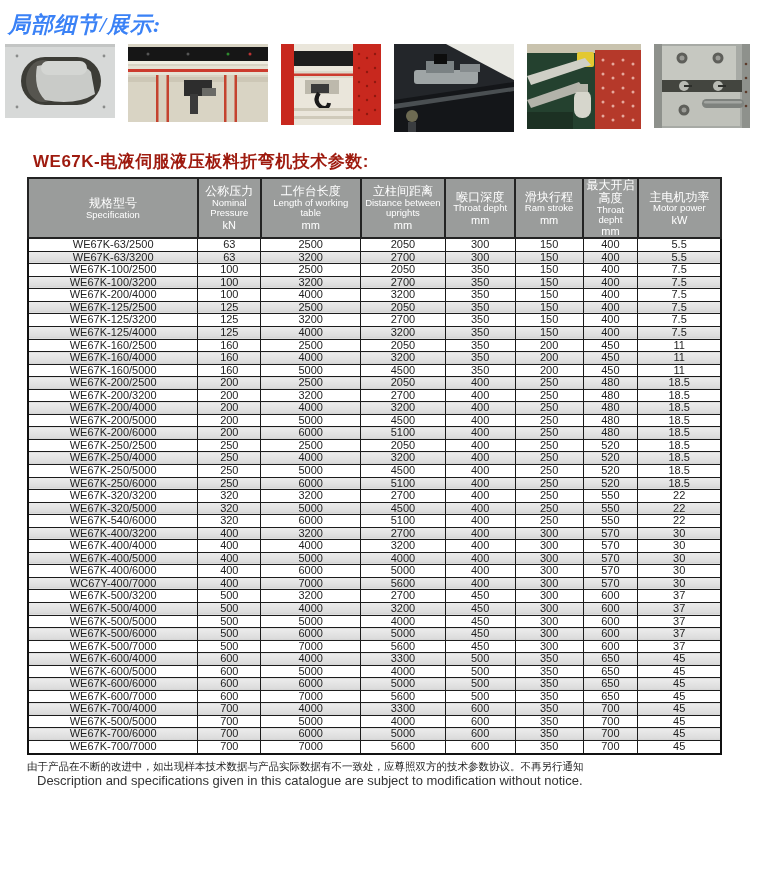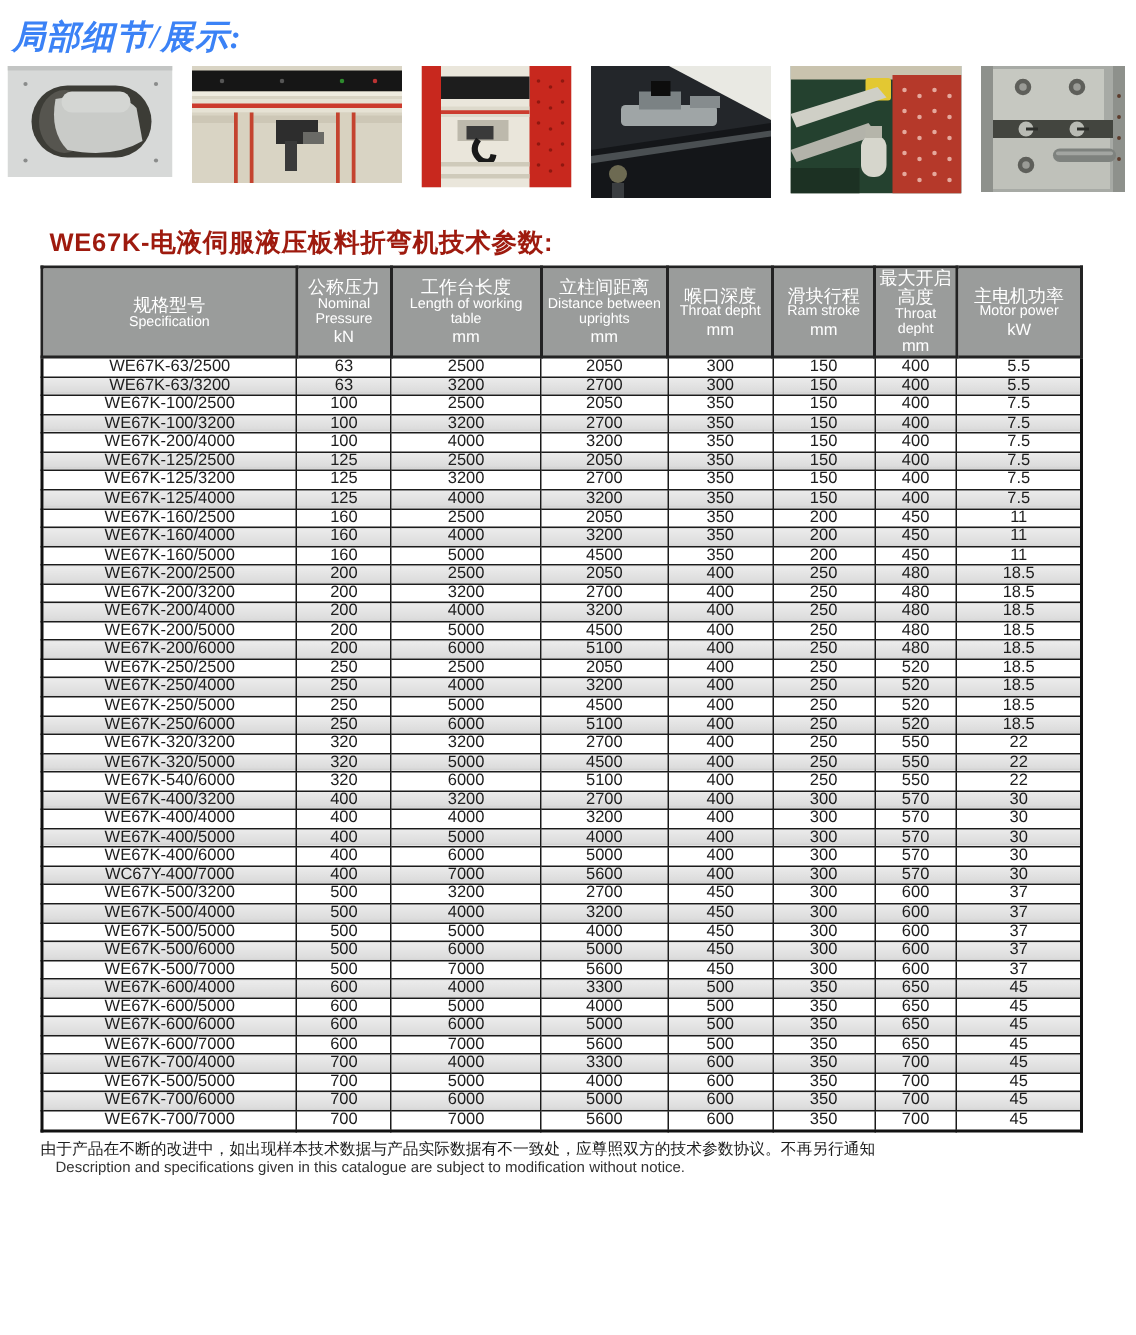--- a/index.html
+++ b/index.html
@@ -17,21 +17,21 @@
         padding:0 1px;text-align:center;vertical-align:middle;overflow:hidden;font-weight:normal;}
   table.spec td{border:1.6px solid #1b1b1b;height:11.5px;padding:0;text-align:center;
         font-size:11px;line-height:1.05;color:#1d1d1d;white-space:nowrap;overflow:hidden;}
   table.spec tbody tr:nth-child(even) td{background:linear-gradient(180deg,#ececec 0%,#dcdcdc 85%,#cfcfcf 100%);}
   table.spec tbody tr:nth-child(odd) td{background:#ffffff;}
   .hz{font-size:12px;line-height:1.08;}
   .he{font-size:9.5px;line-height:1.06;}
   .hu{font-size:11px;line-height:1.1;}
   .footnotes{margin:5px 0 0 27px;}
   .fn-zh{font-size:10.5px;color:#1c1c1c;line-height:1.25;}
-  .fn-en{font-size:10px;color:#333;line-height:1.25;padding-left:10px;}
+  .fn-en{font-size:13px;color:#333;line-height:1.25;padding-left:10px;}
 </style>
 </head>
 <body>
 
 <div id="page">
 
   <div class="page-title">局部细节/展示:</div>
 
   <div class="gallery">
     <span class="photo">

